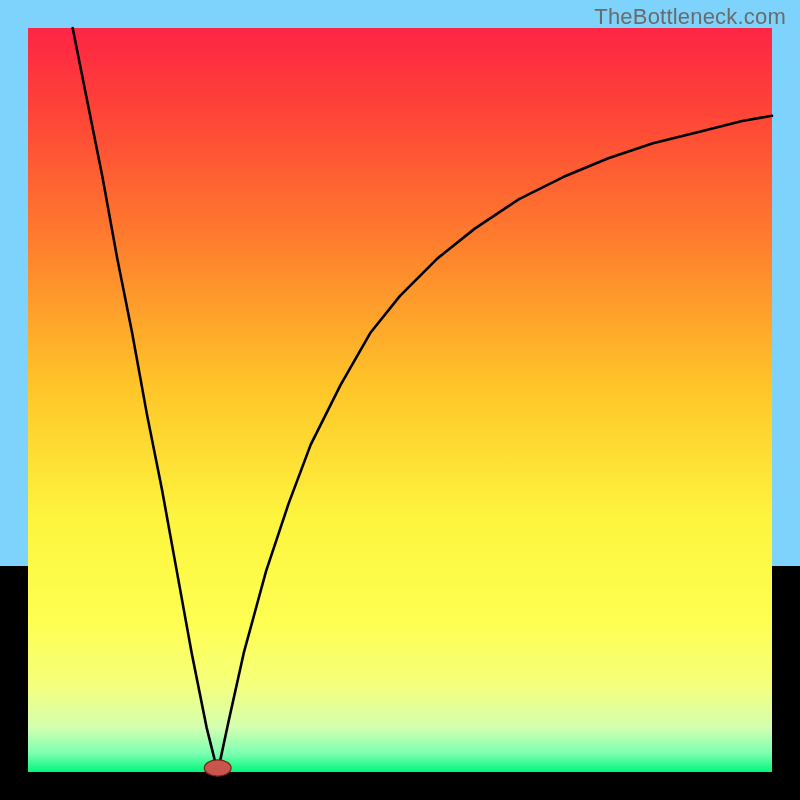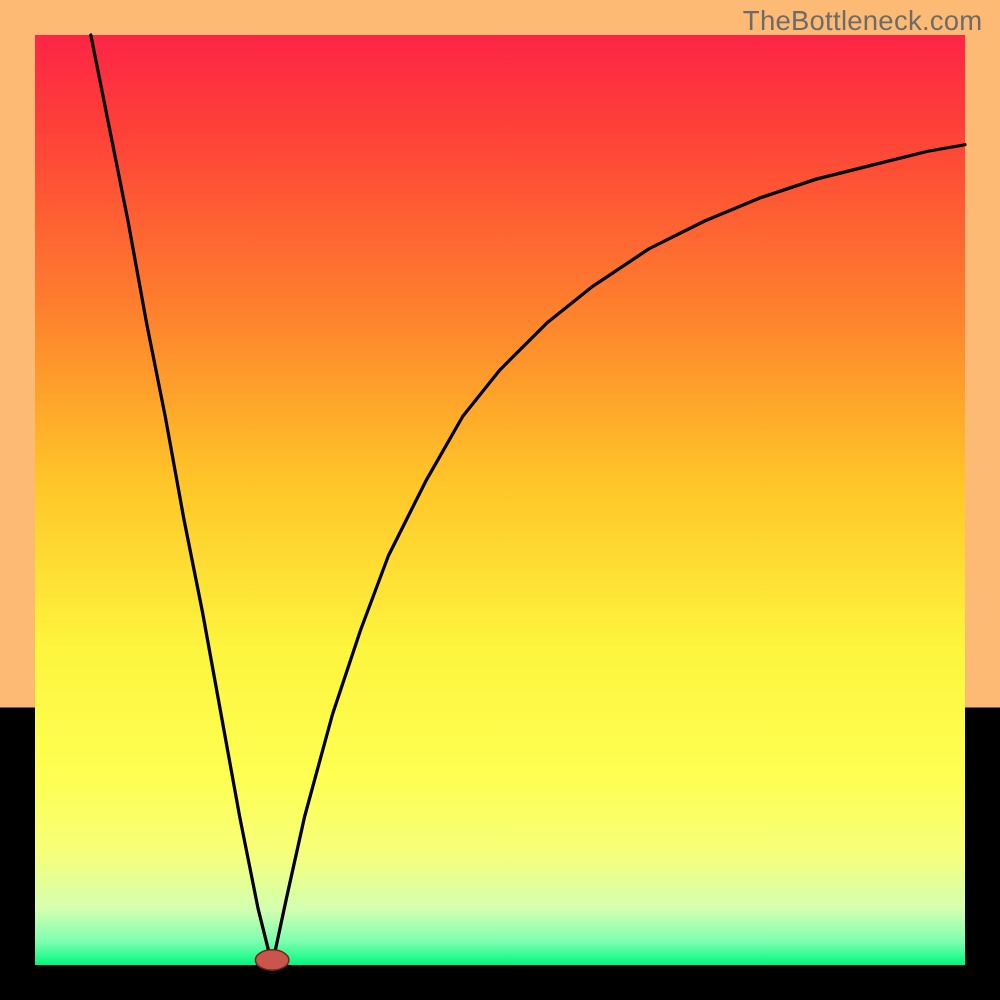--- a/index.html
+++ b/index.html
@@ -8,21 +8,21 @@
     width: 800px;
     height: 800px;
     overflow: hidden;
     background: #000;
     font-family: Arial, Helvetica, sans-serif;
   }
   .frame {
     position: relative;
     width: 800px;
     height: 566px;
-    background: #fdba74;
+    background: #7dd3fc;
   }
   .watermark {
     position: absolute;
     top: 4px;
     right: 14px;
     color: #6b6b6b;
     font-size: 22px;
     font-weight: 400;
     letter-spacing: 0.2px;
     z-index: 10;

